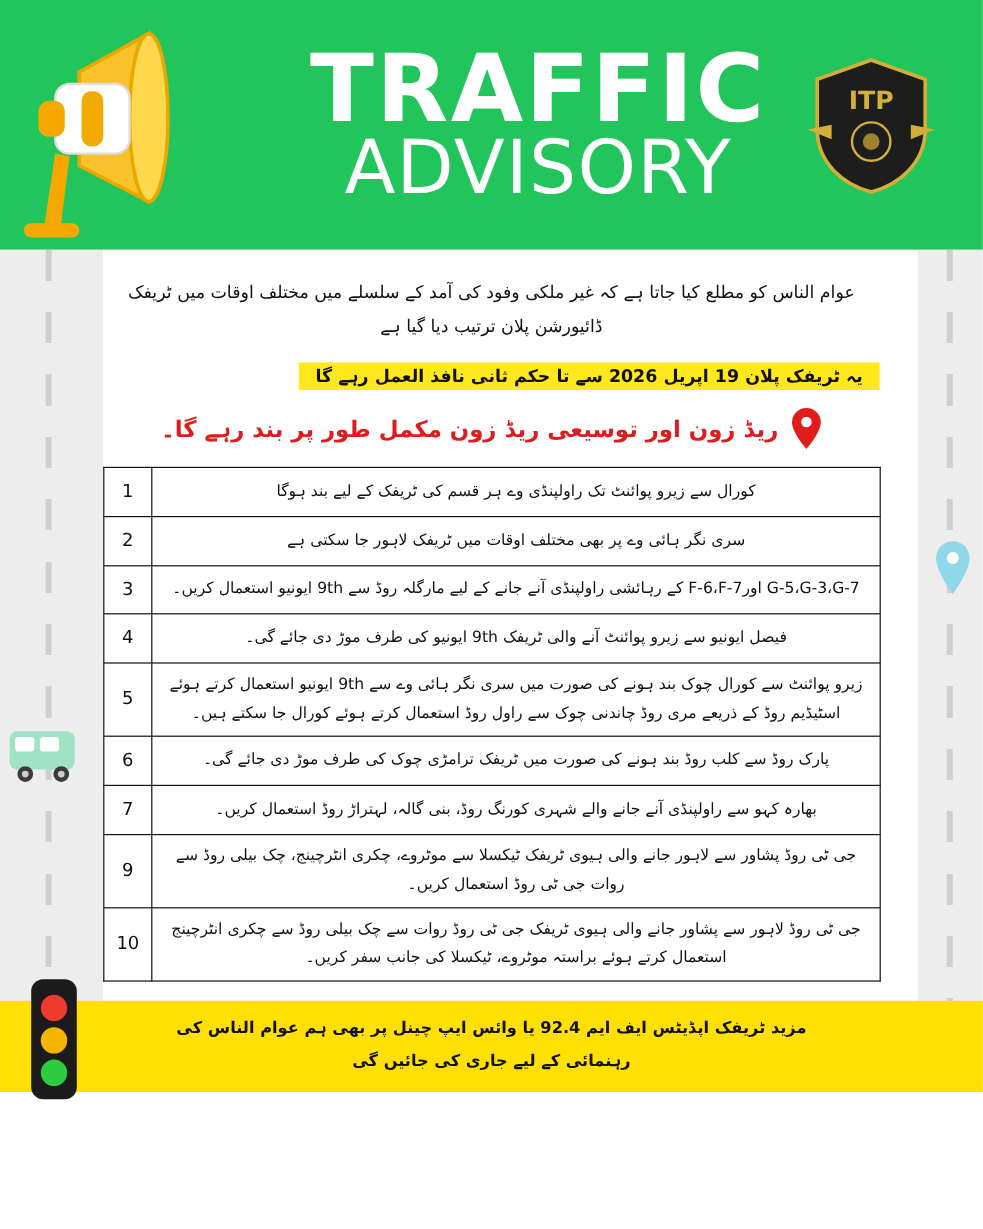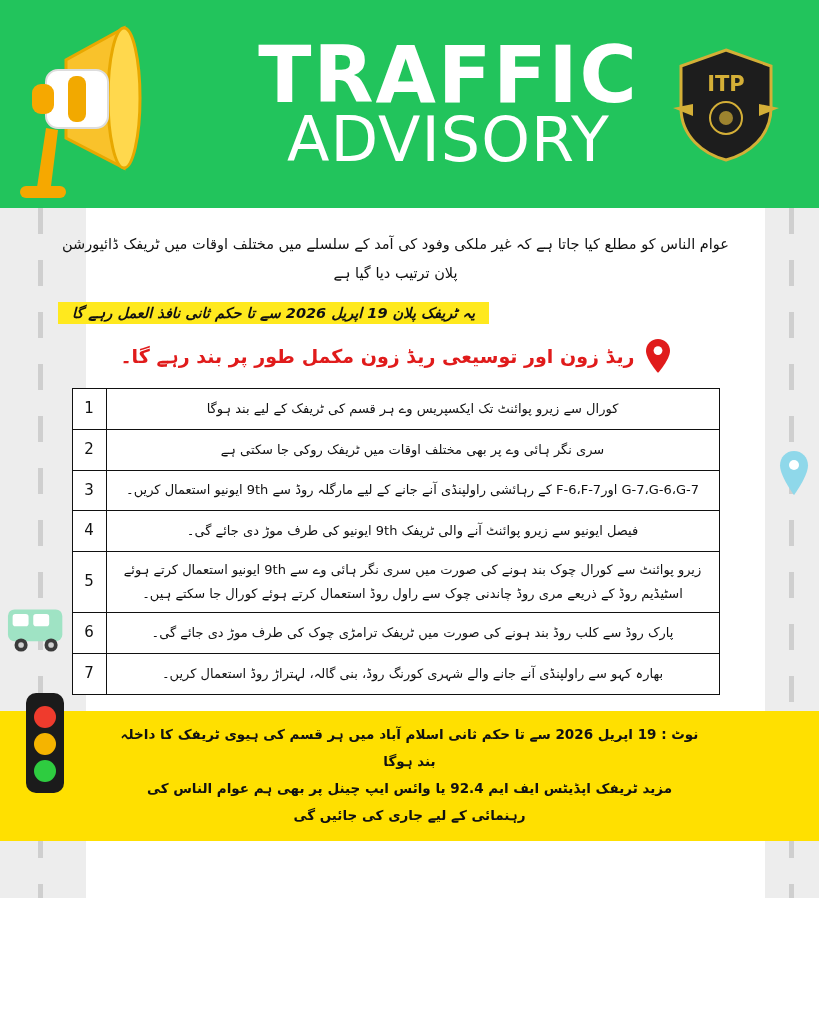--- a/index.html
+++ b/index.html
@@ -59,39 +59,39 @@
   .megaphone {
     position: absolute; left: 6px; top: 18px; width: 215px; height: 185px;
   }
   .itp-badge {
     position: absolute; right: 34px; top: 46px; width: 118px; height: 118px;
   }
 
   
   .content {
     position: relative; z-index: 2;
-    padding: 0 86px 0 58px;
+    padding: 0 86px 0 86px;
   }
   .urdu {
     direction: rtl; text-align: center;
     font-family: "DejaVu Sans", "Liberation Sans", sans-serif;
   }
   .intro {
     margin-top: 22px;
     font-size: 14.5px; line-height: 2.0; color: #111;
   }
   .highlight-line {
     margin: 14px auto 4px auto;
     background: #ffe91e;
     display: inline-block;
     padding: 3px 14px;
     font-size: 14.5px; font-weight: bold; color: #111;
     direction: rtl;
   }
-  .highlight-wrap { text-align: left; font-style: italic; }
+  .highlight-wrap { text-align: right; }
 
   .redzone-row {
     margin: 10px auto 0 auto;
     display: flex; align-items: center; justify-content: center; gap: 10px;
     direction: rtl;
   }
   .redzone-text {
     color: #e01b1b; font-size: 19px; font-weight: bold; direction: rtl;
   }
   .map-pin { width: 26px; height: 36px; flex: none; }
@@ -198,53 +198,60 @@
     <svg class="map-pin" viewBox="0 0 26 36">
       <path d="M13 1C6.4 1 1 6.3 1 12.8 1 21.5 13 35 13 35s12-13.5 12-22.2C25 6.3 19.6 1 13 1z" fill="#e01b1b"></path>
       <circle cx="13" cy="12.6" r="4.4" fill="#ffffff"></circle>
     </svg>
     <div class="redzone-text">ریڈ زون اور توسیعی ریڈ زون مکمل طور پر بند رہے گا۔</div>
   </div>
 
   <table class="adv-table">
     <tbody>
       <tr>
-        <td class="txt">کورال سے زیرو پوائنٹ تک ایکسپریس وے ہر قسم کی ٹریفک کے لیے بند ہوگا</td>
+        <td class="txt">کورال سے زیرو پوائنٹ تک راولپنڈی وے ہر قسم کی ٹریفک کے لیے بند ہوگا</td>
         <td class="num">1</td>
       </tr>
       <tr>
-        <td class="txt">سری نگر ہائی وے پر بھی مختلف اوقات میں ٹریفک روکی جا سکتی ہے</td>
+        <td class="txt">سری نگر ہائی وے پر بھی مختلف اوقات میں ٹریفک لاہور جا سکتی ہے</td>
         <td class="num">2</td>
       </tr>
       <tr>
-        <td class="txt">G-7،G-6،G-7 اورF-6،F-7 کے رہائشی راولپنڈی آنے جانے کے لیے مارگلہ روڈ سے 9th ایونیو استعمال کریں۔</td>
+        <td class="txt">G-5،G-3،G-7 اورF-6،F-7 کے رہائشی راولپنڈی آنے جانے کے لیے مارگلہ روڈ سے 9th ایونیو استعمال کریں۔</td>
         <td class="num">3</td>
       </tr>
       <tr>
         <td class="txt">فیصل ایونیو سے زیرو پوائنٹ آنے والی ٹریفک 9th ایونیو کی طرف موڑ دی جائے گی۔</td>
         <td class="num">4</td>
       </tr>
       <tr>
         <td class="txt">زیرو پوائنٹ سے کورال چوک بند ہونے کی صورت میں سری نگر ہائی وے سے 9th ایونیو استعمال کرتے ہوئے اسٹیڈیم روڈ کے ذریعے مری روڈ چاندنی چوک سے راول روڈ استعمال کرتے ہوئے کورال جا سکتے ہیں۔</td>
         <td class="num">5</td>
       </tr>
       <tr>
         <td class="txt">پارک روڈ سے کلب روڈ بند ہونے کی صورت میں ٹریفک ترامڑی چوک کی طرف موڑ دی جائے گی۔</td>
         <td class="num">6</td>
       </tr>
       <tr>
         <td class="txt">بھارہ کہو سے راولپنڈی آنے جانے والے شہری کورنگ روڈ، بنی گالہ، لہتراڑ روڈ استعمال کریں۔</td>
         <td class="num">7</td>
+      </tr>
+      <tr>
+        <td class="txt">جی ٹی روڈ پشاور سے لاہور جانے والی ہیوی ٹریفک ٹیکسلا سے موٹروے، چکری انٹرچینج، چک بیلی روڈ سے روات جی ٹی روڈ استعمال کریں۔</td>
+        <td class="num">9</td>
+      </tr>
+      <tr>
+        <td class="txt">جی ٹی روڈ لاہور سے پشاور جانے والی ہیوی ٹریفک جی ٹی روڈ روات سے چک بیلی روڈ سے چکری انٹرچینج استعمال کرتے ہوئے براستہ موٹروے، ٹیکسلا کی جانب سفر کریں۔</td>
+        <td class="num">10</td>
       </tr>
     </tbody>
   </table>
 </div>
 
 <div class="note-band">
   <svg class="traffic-light" viewBox="0 0 46 108">
     <rect x="4" y="4" width="38" height="100" rx="10" fill="#1b1b1b"></rect>
     <circle cx="23" cy="28" r="11" fill="#ef3b2d"></circle>
     <circle cx="23" cy="55" r="11" fill="#f5b400"></circle>
     <circle cx="23" cy="82" r="11" fill="#2ecc40"></circle>
   </svg>
-  <div class="note-line urdu">نوٹ : 19 اپریل 2026 سے تا حکم ثانی اسلام آباد میں ہر قسم کی ہیوی ٹریفک کا داخلہ بند ہوگا</div>
   <div class="note-line urdu">مزید ٹریفک اپڈیٹس ایف ایم 92.4 یا وائس ایپ چینل پر بھی ہم عوام الناس کی رہنمائی کے لیے جاری کی جائیں گی</div>
 </div>
 
 </body></html>

